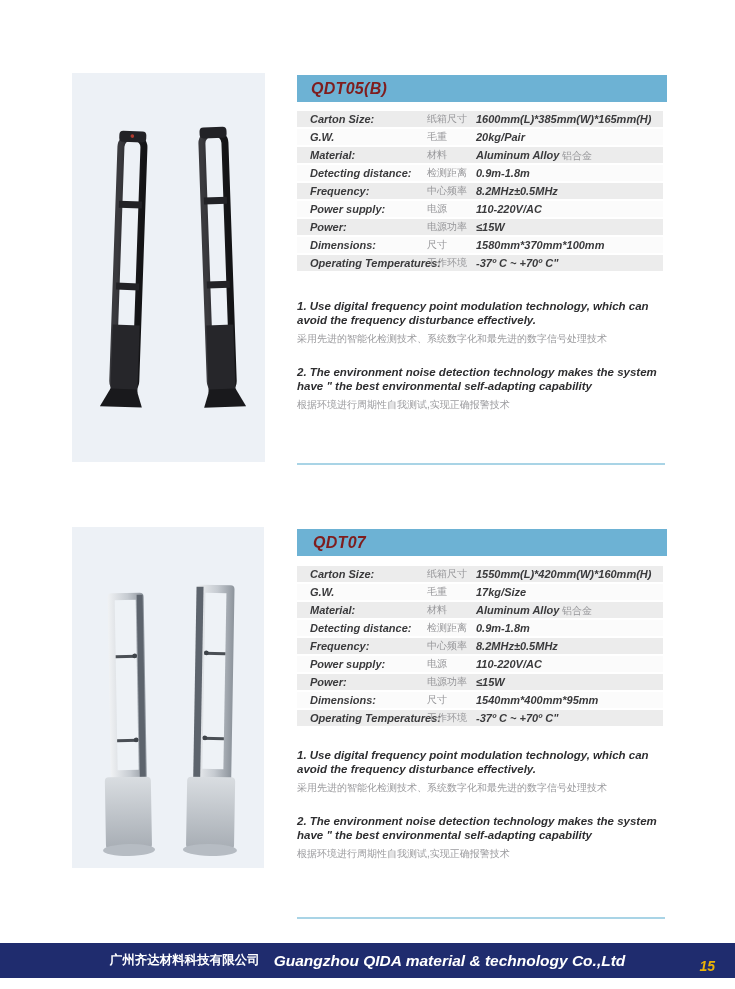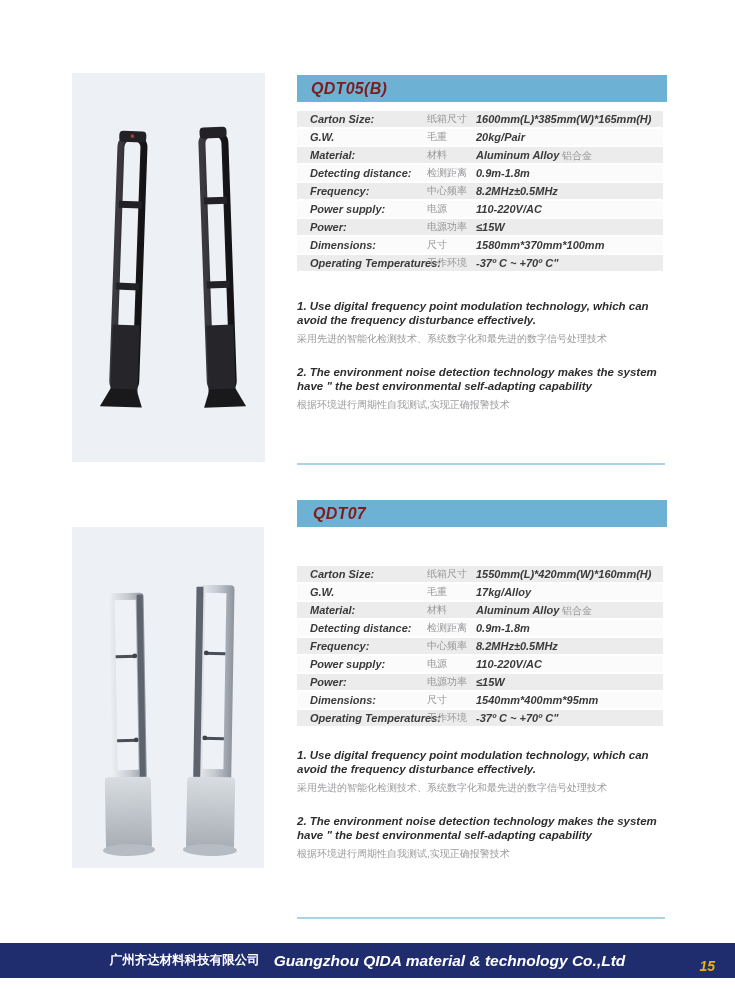--- a/index.html
+++ b/index.html
@@ -16,21 +16,21 @@
   #image-box-2 { top:527px; width:192px; height:341px; }
   .image-box svg { display:block; width:100%; height:100%; }
 
   .banner {
     position:absolute; left:297px; width:370px; height:27px;
     background:#6db2d4; color:#7f1d1d;
     font-size:16px; font-weight:bold; font-style:italic;
     line-height:27px; padding-left:14px; letter-spacing:.3px;
   }
   #banner-1 { top:75px; }
-  #banner-2 { top:500px;padding-left:16px; }
+  #banner-2 { top:529px;padding-left:16px; }
 
   .spec-table { position:absolute; left:297px; width:366px; }
   #spec-table-1 { top:111px; }
   #spec-table-2 { top:566px; }
   .spec-row {
     position:relative; height:16px; margin-bottom:2px;
     font-size:11px; line-height:16px; color:#3a3a3c;
   }
   .row-odd  { background:#ececec; }
   .row-even { background:#fbfbfb; }
@@ -216,21 +216,21 @@
 </div>
 <div class="spec-table" id="spec-table-2">
     <div class="spec-row row-odd">
       <span class="spec-en">Carton Size:</span>
       <span class="spec-cn">纸箱尺寸</span>
       <span class="spec-value">1550mm(L)*420mm(W)*160mm(H)</span>
     </div>
     <div class="spec-row row-even">
       <span class="spec-en">G.W.</span>
       <span class="spec-cn">毛重</span>
-      <span class="spec-value">17kg/Alloy</span>
+      <span class="spec-value">17kg/Size</span>
     </div>
     <div class="spec-row row-odd">
       <span class="spec-en">Material:</span>
       <span class="spec-cn">材料</span>
       <span class="spec-value">Aluminum Alloy<span class="spec-value-cn">  铝合金</span></span>
     </div>
     <div class="spec-row row-even">
       <span class="spec-en">Detecting distance:</span>
       <span class="spec-cn">检测距离</span>
       <span class="spec-value">0.9m-1.8m</span>

